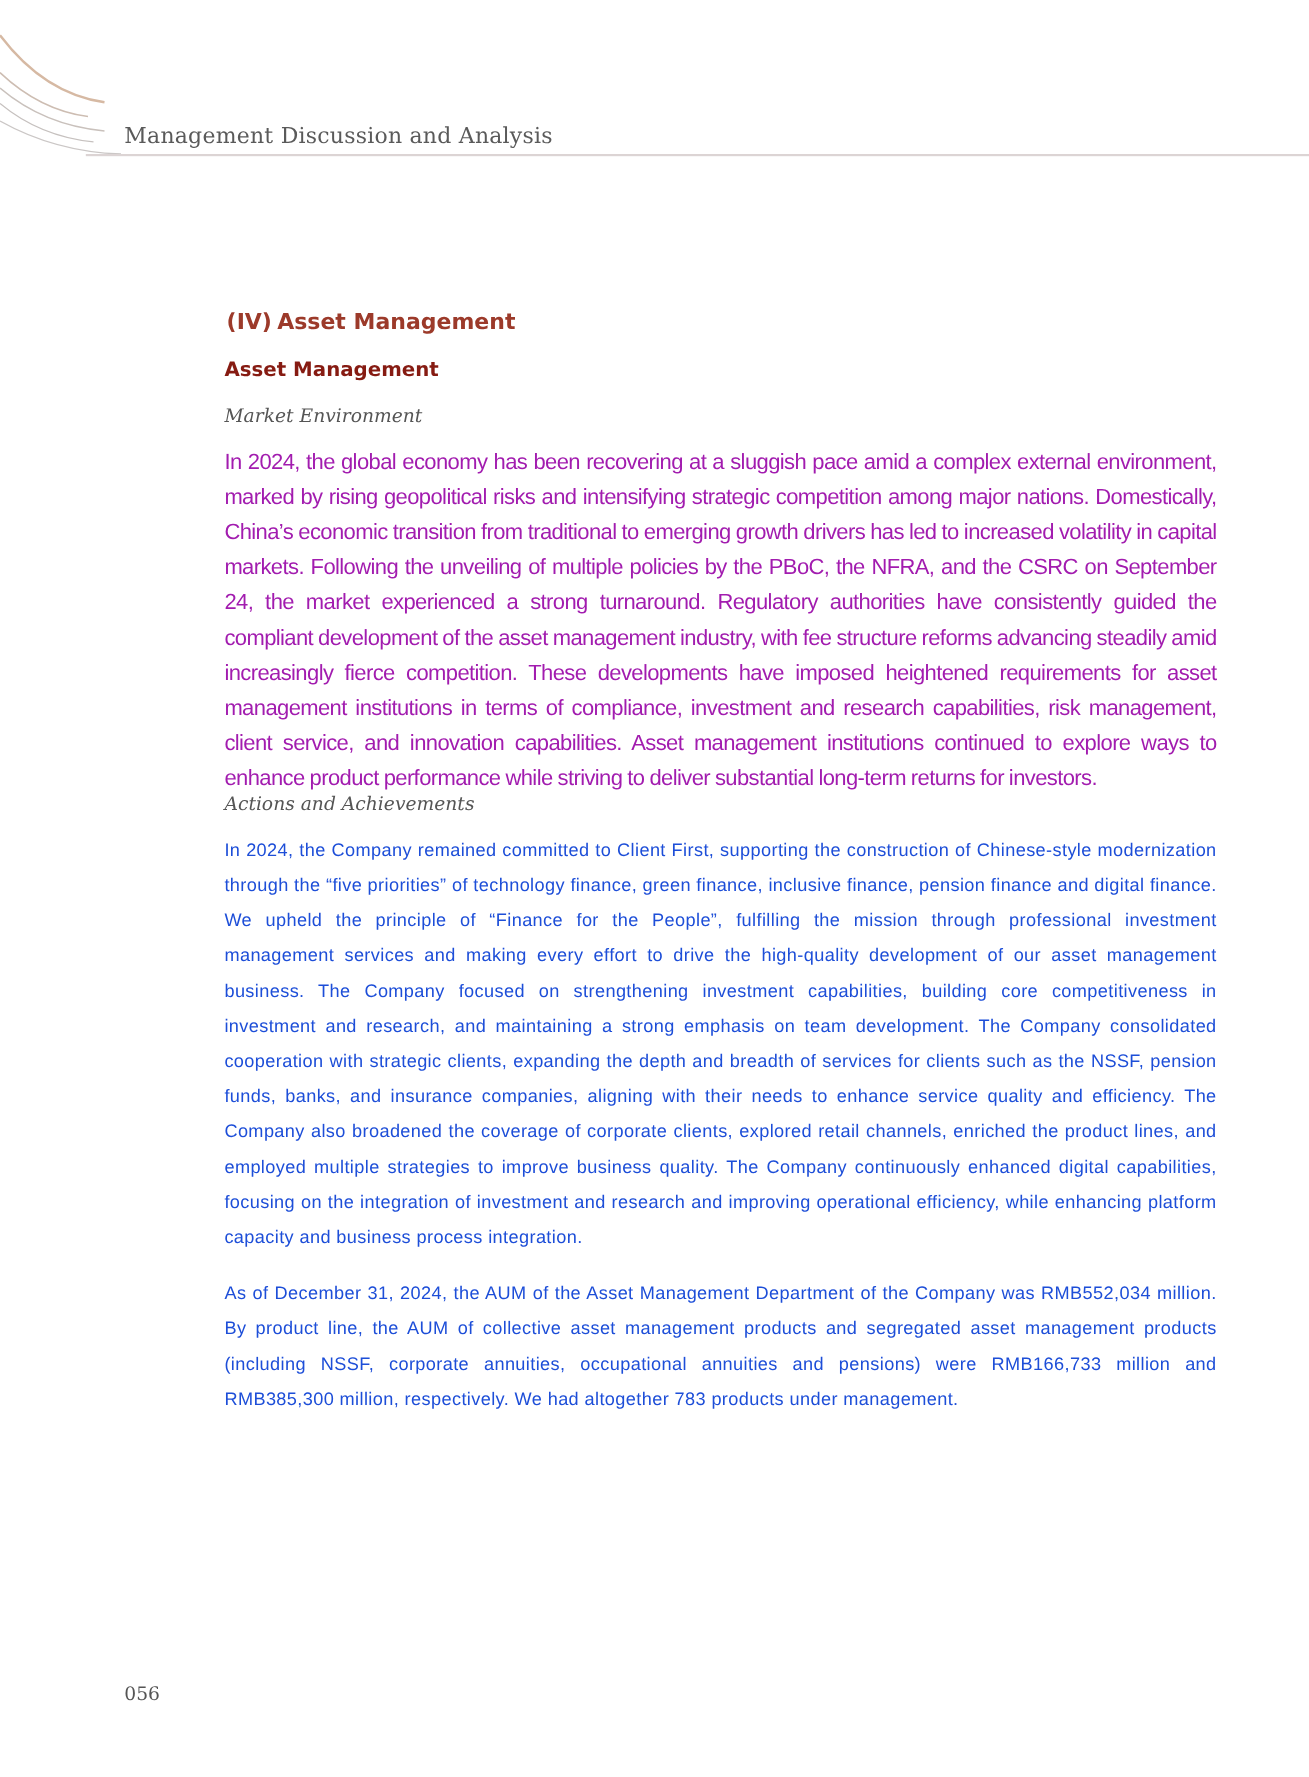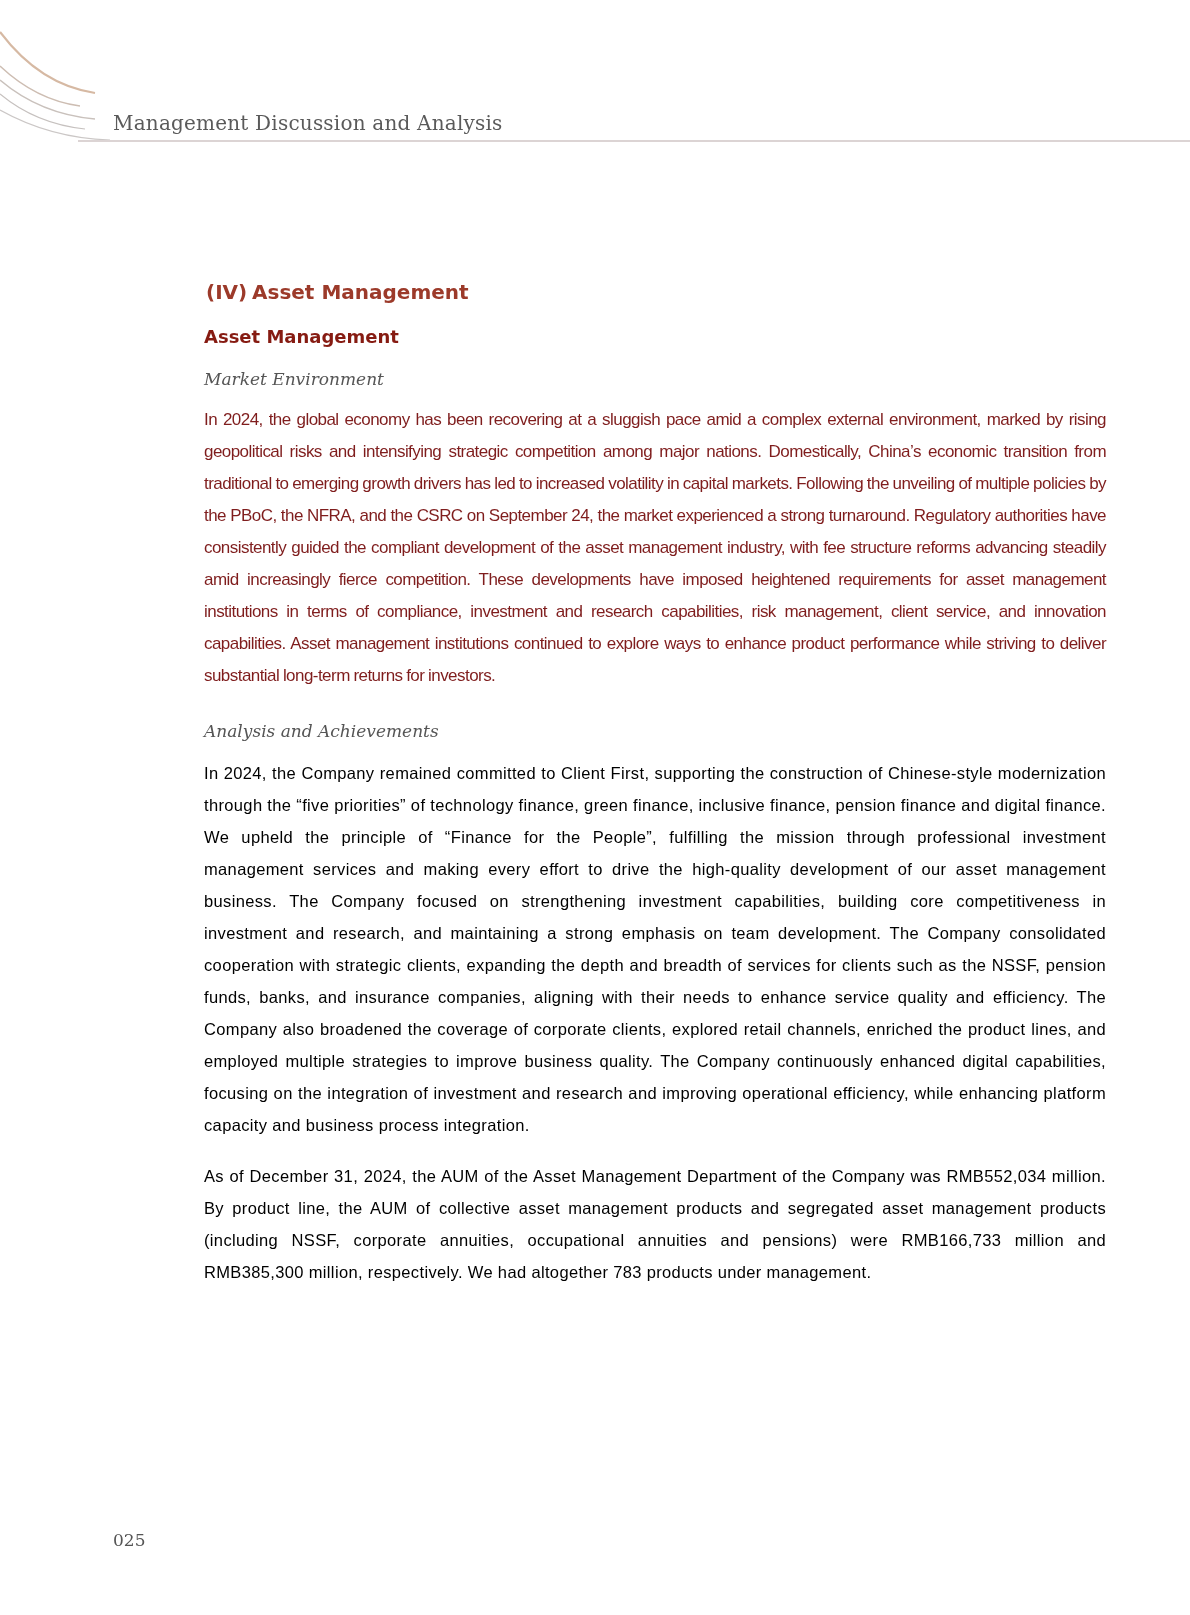--- a/index.html
+++ b/index.html
@@ -77,31 +77,31 @@
       position: absolute;
       left: 204px;
       width: 902px;
       margin: 0;
       font-family: "Liberation Sans", sans-serif;
       color: #333333;
       text-align: justify;
       text-align-last: left;
     }
     .para-condensed {
-      font-size: 17px;
+      font-size: 20px;
       line-height: 32px;
       letter-spacing: -0.55px;
       word-spacing: -0.5px;
-      color: #7f1d1d;
+      color: #a21caf;
     }
     .para-wide {
       font-size: 16.5px;
       line-height: 32px;
       letter-spacing: 0.35px;
-      color: #000000;
+      color: #1d4ed8;
     }
     .page-number {
       position: absolute;
       left: 113px;
       top: 1530px;
       font-family: "DejaVu Serif", serif;
       font-size: 17px;
       color: #555555;
     }
   </style>
@@ -122,19 +122,19 @@
 <div class="section-heading">
   <span class="num">(IV)</span><span>Asset Management</span>
 </div>
 
 <div class="sub-heading">Asset Management</div>
 
 <div class="italic-heading" style="top: 369px; text-align: right;">Market Environment</div>
 
 <p class="para para-condensed" style="top: 404px;">In 2024, the global economy has been recovering at a sluggish pace amid a complex external environment, marked by rising geopolitical risks and intensifying strategic competition among major nations. Domestically, China’s economic transition from traditional to emerging growth drivers has led to increased volatility in capital markets. Following the unveiling of multiple policies by the PBoC, the NFRA, and the CSRC on September 24, the market experienced a strong turnaround. Regulatory authorities have consistently guided the compliant development of the asset management industry, with fee structure reforms advancing steadily amid increasingly fierce competition. These developments have imposed heightened requirements for asset management institutions in terms of compliance, investment and research capabilities, risk management, client service, and innovation capabilities. Asset management institutions continued to explore ways to enhance product performance while striving to deliver substantial long-term returns for investors.</p>
 
-<div class="italic-heading" style="top: 721px;">Analysis and Achievements</div>
+<div class="italic-heading" style="top: 721px;">Actions and Achievements</div>
 
 <p class="para para-wide" style="top: 757px;">In 2024, the Company remained committed to Client First, supporting the construction of Chinese-style modernization through the “five priorities” of technology finance, green finance, inclusive finance, pension finance and digital finance. We upheld the principle of “Finance for the People”, fulfilling the mission through professional investment management services and making every effort to drive the high-quality development of our asset management business. The Company focused on strengthening investment capabilities, building core competitiveness in investment and research, and maintaining a strong emphasis on team development. The Company consolidated cooperation with strategic clients, expanding the depth and breadth of services for clients such as the NSSF, pension funds, banks, and insurance companies, aligning with their needs to enhance service quality and efficiency. The Company also broadened the coverage of corporate clients, explored retail channels, enriched the product lines, and employed multiple strategies to improve business quality. The Company continuously enhanced digital capabilities, focusing on the integration of investment and research and improving operational efficiency, while enhancing platform capacity and business process integration.</p>
 
 <p class="para para-wide" style="top: 1160px;">As of December 31, 2024, the AUM of the Asset Management Department of the Company was RMB552,034 million. By product line, the AUM of collective asset management products and segregated asset management products (including NSSF, corporate annuities, occupational annuities and pensions) were RMB166,733 million and RMB385,300 million, respectively. We had altogether 783 products under management.</p>
 
-<div class="page-number">025</div>
+<div class="page-number">056</div>
 
 </body></html>

